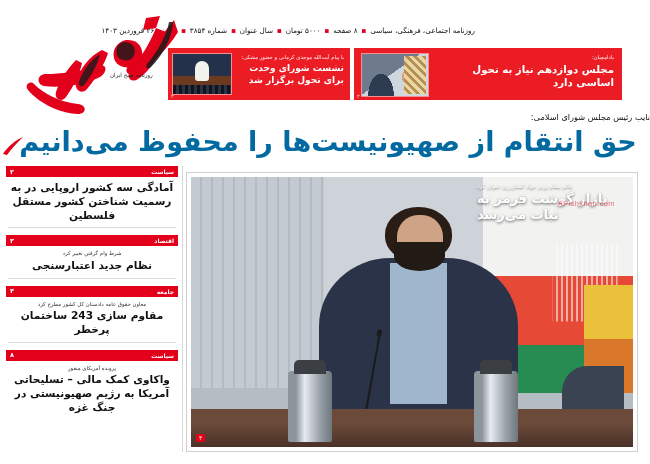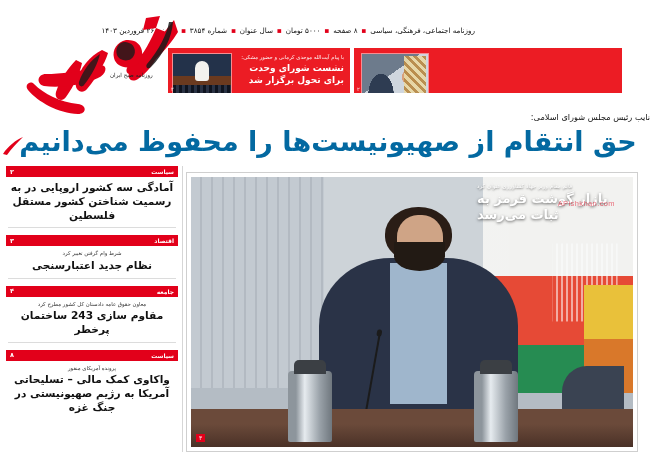--- a/index.html
+++ b/index.html
@@ -24,21 +24,21 @@
     overflow:hidden;
   }
   .logo-svg{position:absolute;top:0;right:0;}
   .logo-sub{
     position:absolute;top:56px;left:104px;
     font-size:5.6px;color:#222;white-space:nowrap;
   }
 
   
   .banner{
-    position:absolute;top:48px;height:45px;background:#ec1c24;overflow:hidden;
+    position:absolute;top:48px;height:52px;background:#ec1c24;overflow:hidden;
   }
   .banner.left{right:28px;width:268px;}
   .banner.mid{right:300px;width:182px;}
   .banner-inner{position:relative;height:100%;}
   .banner .txt{
     position:absolute;top:6px;right:8px;
     text-align:right;line-height:1.32;color:#fff;
   }
   .banner.left .txt{width:168px;}
   .banner.mid .txt{width:112px;right:6px;}
@@ -205,20 +205,24 @@
           <path d="M163 6 c-2 12 -10 28 -22 42 c-2 3 1 6 4 3 c13 -13 21 -30 22 -45 z" opacity=".85"></path>
           <path d="M118 26 c-6 1 -9 7 -7 13 c2 5 9 7 14 4 c6 -4 5 -14 -2 -16 c-2 -1 -3 -1 -5 -1z" opacity=".8"></path>
           <path d="M94 38 c-9 6 -17 16 -21 28 c-1 4 3 6 5 3 c8 -10 14 -22 16 -31z" opacity=".8"></path>
         </g>
       </svg>
       <span class="logo-sub">روزنامه صبح ایران</span>
     </div>
 
     <div class="banner left">
       <div class="banner-inner">
+        <div class="txt">
+          <div class="kicker">بادامچیان:</div>
+          <div class="head">مجلس دوازدهم نیاز به تحول اساسی دارد</div>
+        </div>
         <div class="thumb">
           <div class="thumb-a"></div>
         </div>
         <div class="pg">۲</div>
       </div>
     </div>
 
     <div class="banner mid">
       <div class="banner-inner">
         <div class="txt">

